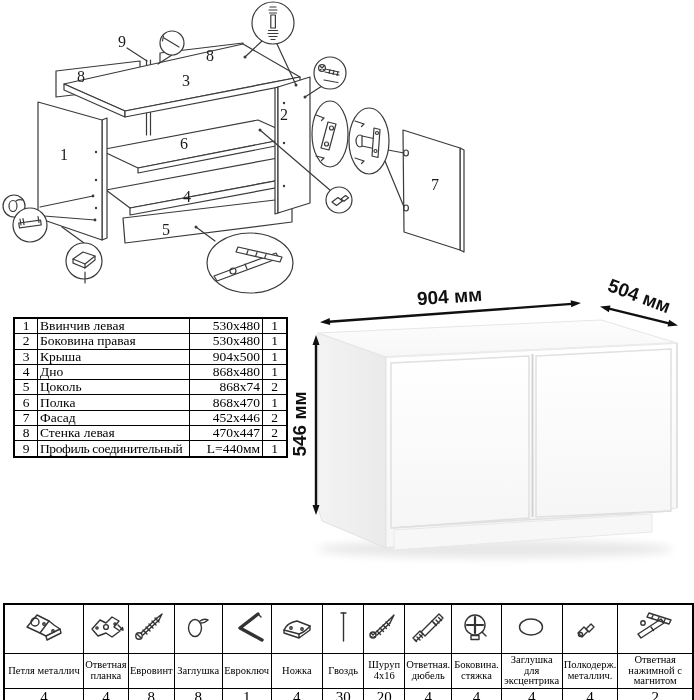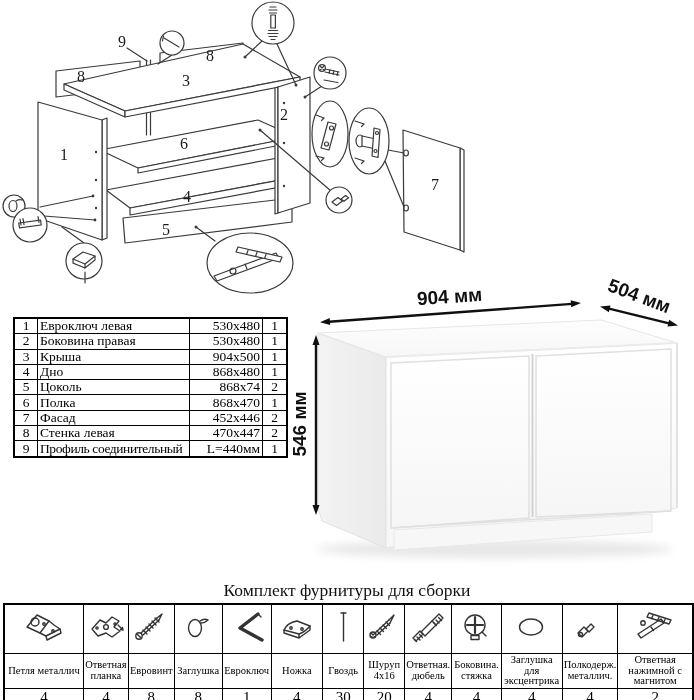--- a/index.html
+++ b/index.html
@@ -247,21 +247,21 @@
     <text class="dim" text-anchor="middle" transform="translate(450 303) rotate(-4)">904 мм</text>
     <text class="dim" text-anchor="middle" transform="translate(637 302) rotate(20.5)">504 мм</text>
     <text class="dim" text-anchor="middle" transform="translate(306 424) rotate(-90)">546 мм</text>
   </g>
 </svg>
 
 <table class="parts">
   <tbody>
         <tr>
           <td class="c-num">1</td>
-          <td class="c-name">Евроключ левая</td>
+          <td class="c-name">Ввинчив левая</td>
           <td class="c-size">530x480</td>
           <td class="c-qty">1</td>
         </tr>
         <tr>
           <td class="c-num">2</td>
           <td class="c-name">Боковина правая</td>
           <td class="c-size">530x480</td>
           <td class="c-qty">1</td>
         </tr>
         <tr>
@@ -302,21 +302,20 @@
         </tr>
         <tr>
           <td class="c-num">9</td>
           <td class="c-name cond">Профиль соединительный</td>
           <td class="c-size">L=440мм</td>
           <td class="c-qty">1</td>
         </tr>
       </tbody>
 </table>
 
-<div class="hw-title">Комплект фурнитуры для сборки</div>
 <table class="hw">
   <colgroup>
         <col style="width: 90px;">
         <col style="width: 45px;">
         <col style="width: 46px;">
         <col style="width: 49px;">
         <col style="width: 49px;">
         <col style="width: 55px;">
         <col style="width: 36px;">
         <col style="width: 34px;">

